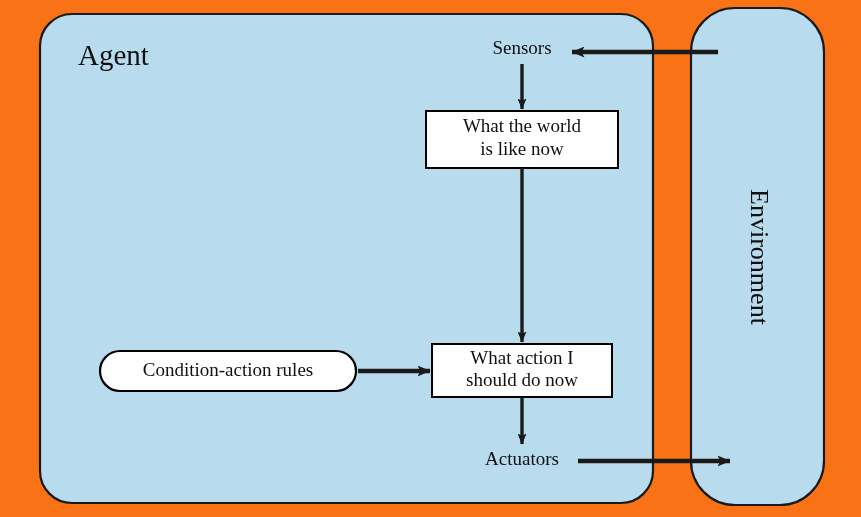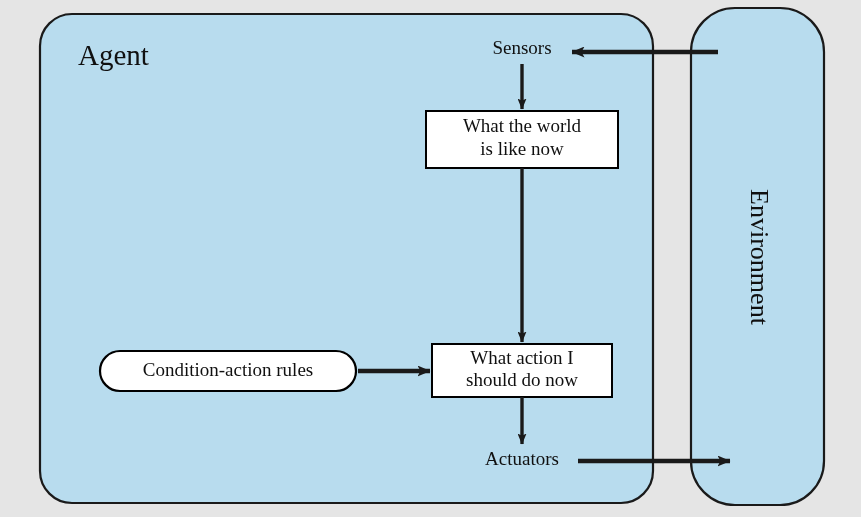--- a/index.html
+++ b/index.html
@@ -7,21 +7,21 @@
     padding: 0;
     background: #ffffff;
   }
   body {
     font-family: "Liberation Serif", "DejaVu Serif", serif;
   }
   #diagram-root {
     position: relative;
     width: 861px;
     height: 517px;
-    background: #e5e5e5;
+    background: #f97316;
     overflow: hidden;
   }
   #diagram-svg {
     position: absolute;
     left: 0;
     top: 0;
     width: 861px;
     height: 517px;
     display: block;
   }

